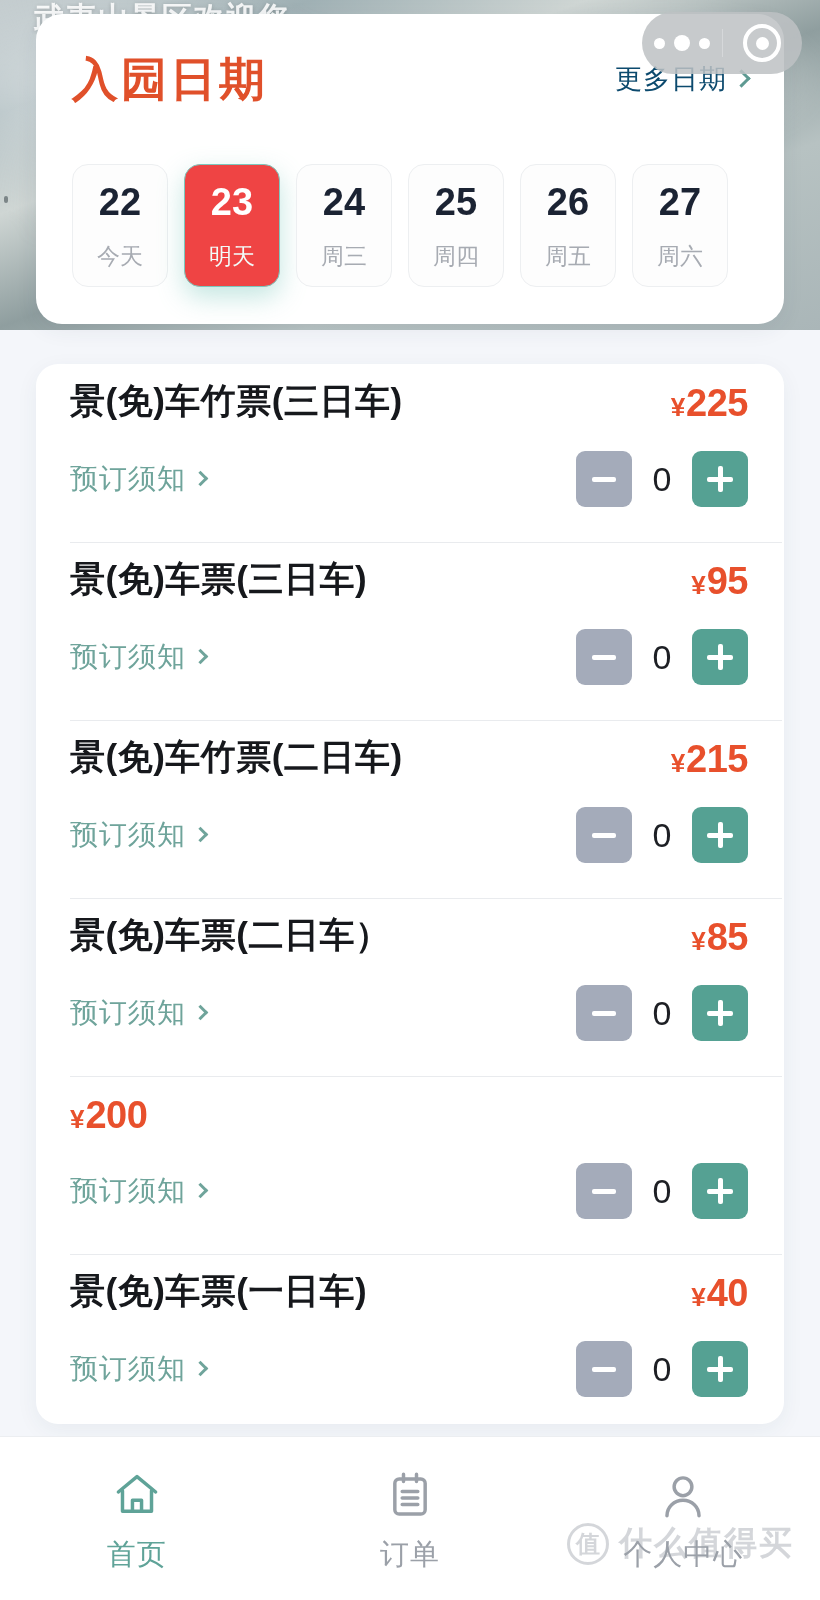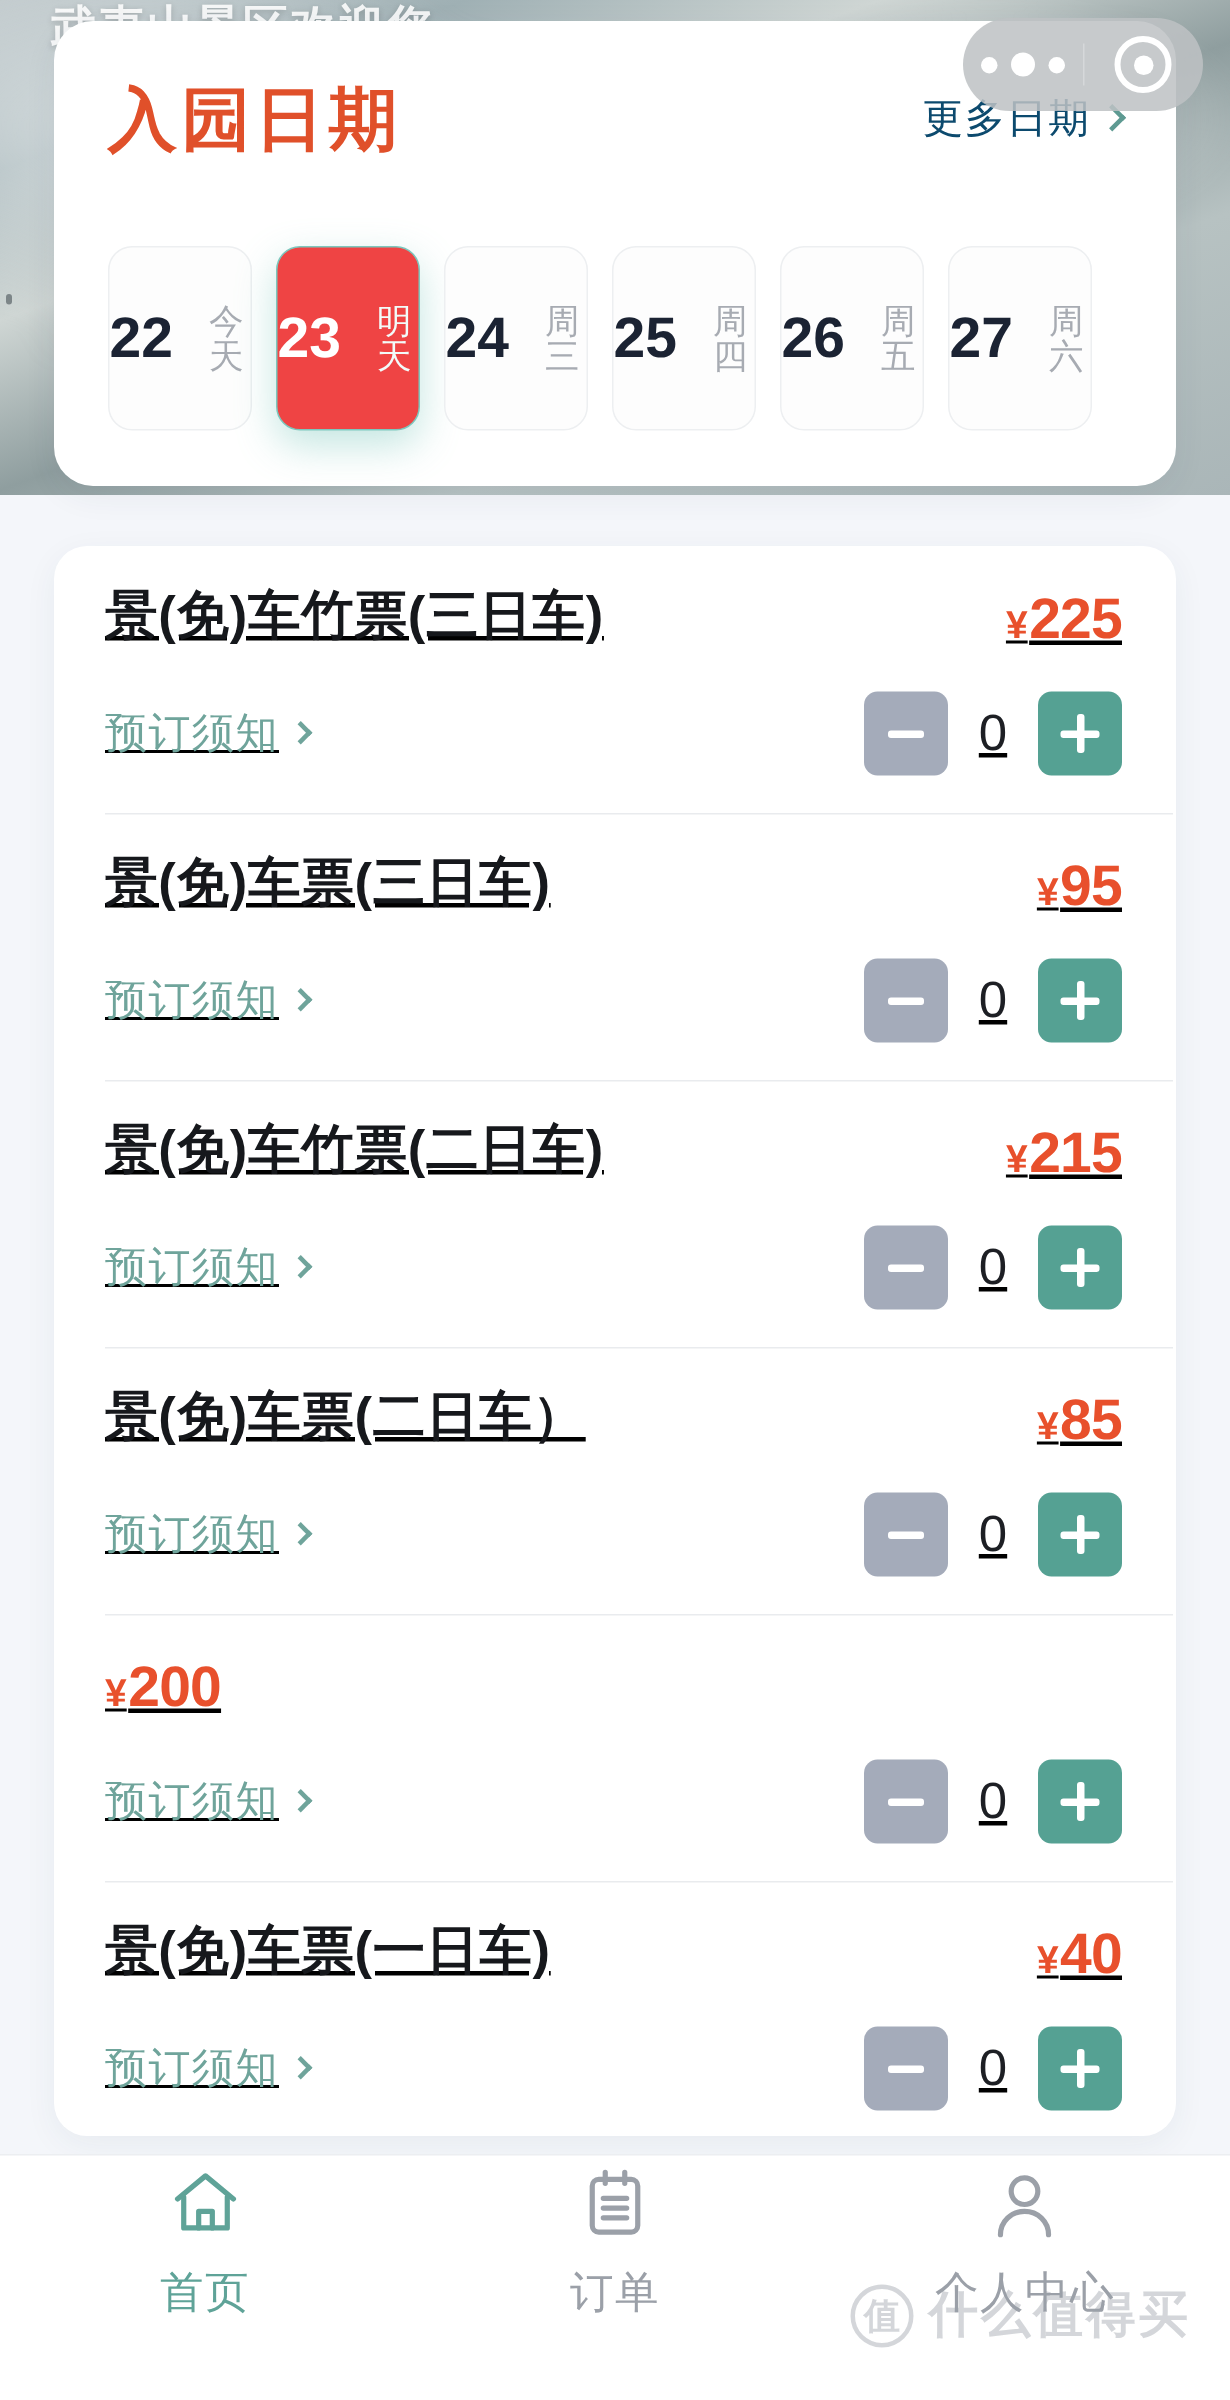--- a/index.html
+++ b/index.html
@@ -107,21 +107,21 @@
   .date-strip{
     position:absolute; left:36px; right:28px; top:150px;
     display:flex; gap:16px;
   }
   .day-chip{
     position:relative;
     width:96px; height:123px;
     border-radius:16px;
     background:#fdfdfd;
     border:1px solid #edeff1;
-    display:flex; flex-direction:row; align-items:center; justify-content:center;
+    display:flex; flex-direction:column; align-items:center; justify-content:center;
     gap:24px;
   }
   .day-chip .dnum{ font-size:38px; font-weight:700; color:#1b2333; line-height:1; }
   .day-chip .dlab{ font-size:23px; color:#a7abb2; line-height:1; }
   .day-chip.sel{
     background:#ef4444; border-color:#7cc7bd;
     box-shadow:0 10px 26px rgba(124,199,189,.45);
   }
   .day-chip.sel .dnum{ color:#fff; }
   .day-chip.sel .dlab{ color:#f2fbf9; }
@@ -129,22 +129,21 @@
   
   .ticket-card{
     position:absolute; left:36px; top:364px; width:748px; height:1060px;
     background:#fff; border-radius:22px;
     box-shadow:0 6px 22px rgba(40,60,90,.06);
     overflow:hidden;
   }
   .trow{
     position:relative;
     height:178px;
-    padding:28px 36px 0 34px;
-    text-decoration:underline;
+    padding:18px 36px 0 34px;
   }
   .trow + .trow::before{
     content:"";
     position:absolute; left:34px; right:2px; top:0;
     height:1px; background:#e9ebee;
   }
   .trow-top{
     display:flex; align-items:flex-start; justify-content:space-between;
   }
   .tname{
@@ -195,21 +194,21 @@
 
   
   .tabbar{
     position:absolute; left:0; bottom:0; width:820px; height:164px;
     background:#fff;
     border-top:1px solid #eceef1;
     display:flex; align-items:flex-start;
   }
   .tab{
     flex:1; height:100%;
-    display:flex; flex-direction:column; align-items:center; 
+    display:flex; flex-direction:column; align-items:center; justify-content:center;
     gap:14px;
     padding-top:6px;
   }
   .tab .ticon{ width:52px; height:52px; display:block; }
   .tab .tlabel{ font-size:29px; letter-spacing:1px; color:#9ba0a8; }
   .tab.active .tlabel{ color:#5fa398; }
 
   .watermark{
     position:absolute; right:26px; bottom:34px;
     display:flex; align-items:center; gap:10px;

